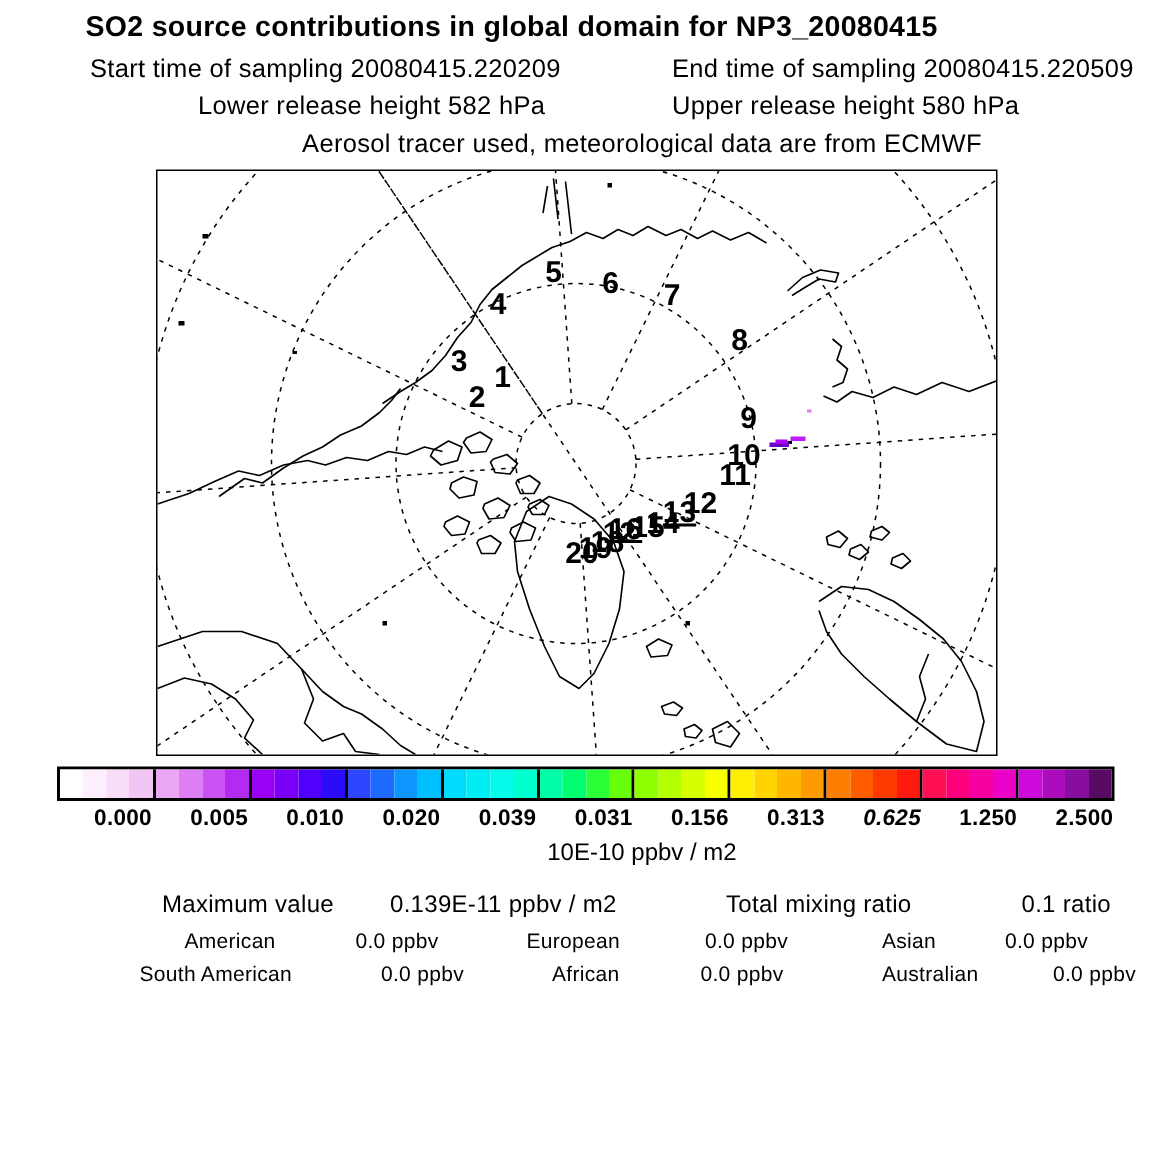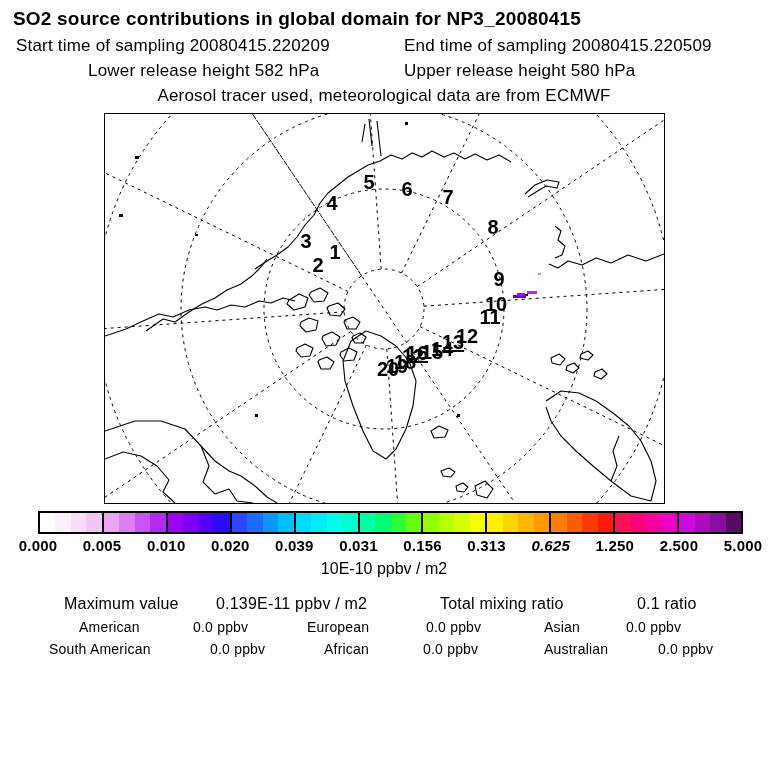--- a/index.html
+++ b/index.html
@@ -1,20 +1,20 @@
 <!DOCTYPE html>
 <html><head>
 <meta charset="utf-8">
 <style>
   html,body{margin:0;padding:0;background:#ffffff;}
   body{
     width:768px;height:768px;position:relative;overflow:hidden;
     font-family:"Liberation Sans", sans-serif;color:#000;
   }
-  .abs{position:absolute;white-space:nowrap;}
+  .abs{position:absolute;white-space:nowrap;margin-left:44px;}
   .title{font-size:19px;font-weight:bold;letter-spacing:0.2px;}
   .hline{font-size:17px;letter-spacing:0.2px;}
   .center-line{left:0;width:768px;text-align:center;}
   
   #map{
     position:absolute;left:104px;top:113px;width:559px;height:389px;
     border:1px solid #000;background:#fff;box-sizing:content-box;
   }
   #map svg{position:absolute;left:0;top:0;}
   #markers{position:absolute;left:0;top:0;width:100%;height:100%;}

